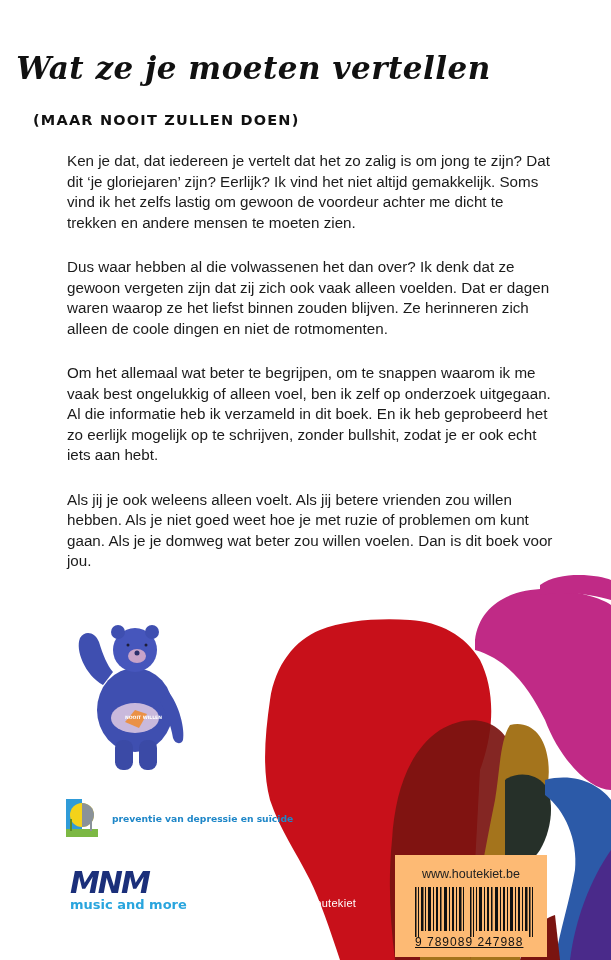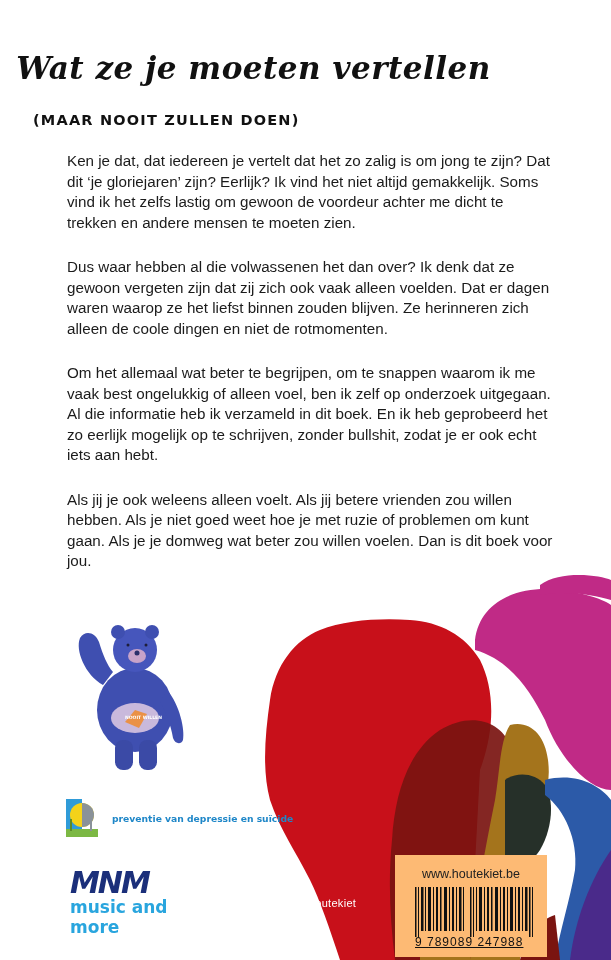--- a/index.html
+++ b/index.html
@@ -10,21 +10,21 @@
   .body-text p { margin:1px 0 24px 0; font-size:15.2px; line-height:20.5px; color:#1b1b1b; }
   .bear { position:absolute; left:55px; top:610px; width:150px; height:170px; }
   .silhouettes { position:absolute; left:0; top:0; width:611px; height:960px; }
   .fonds { position:absolute; left:66px; top:796px; width:230px; height:44px; display:flex; align-items:center; }
   .fonds-logo { width:32px; height:38px; position:relative; margin-right:14px; }
   .fonds-name { font-family:"DejaVu Sans", sans-serif; font-weight:bold; font-size:15px; color:#1f87c8; line-height:16px; }
   .fonds-name .g { color:#7f8a93; }
   .fonds-tag { font-family:"DejaVu Sans", sans-serif; font-weight:bold; font-size:9.2px; color:#1f87c8; }
   .mnm { position:absolute; left:70px; top:868px; width:130px; }
   .mnm-logo { font-family:"DejaVu Sans", sans-serif; font-weight:bold; font-style:italic; font-size:30px; letter-spacing:-2px; color:#1b2f7a; line-height:30px; }
-  .mnm-tag { font-family:"DejaVu Sans", sans-serif; font-weight:bold; font-size:17px; color:#29a5de; margin-top:-1px; }
+  .mnm-tag { font-family:"DejaVu Sans", sans-serif; font-weight:bold; font-size:13px; color:#29a5de; margin-top:-1px; }
   .publisher { position:absolute; left:307px; top:897px; font-size:11px; color:#ffffff; letter-spacing:0.3px; }
   .barcode-box { position:absolute; left:395px; top:815px; width:152px; height:102px; background:#fdba74;margin-top:40px; }
   .barcode-url { position:absolute; top:12px; left:0; width:152px; text-align:center; font-size:12.5px; color:#222; }
   .barcode-bars { position:absolute; top:32px; left:20px; width:118px; height:50px; display:flex; }
   .barcode-num { position:absolute; top:80px; left:20px; font-size:12px; color:#111; letter-spacing:1px; font-family:"Liberation Sans", sans-serif;text-decoration:underline; }
 </style>
 </head>
 <body>
 
 <svg class="silhouettes" viewBox="0 0 611 960" xmlns="http://www.w3.org/2000/svg">

